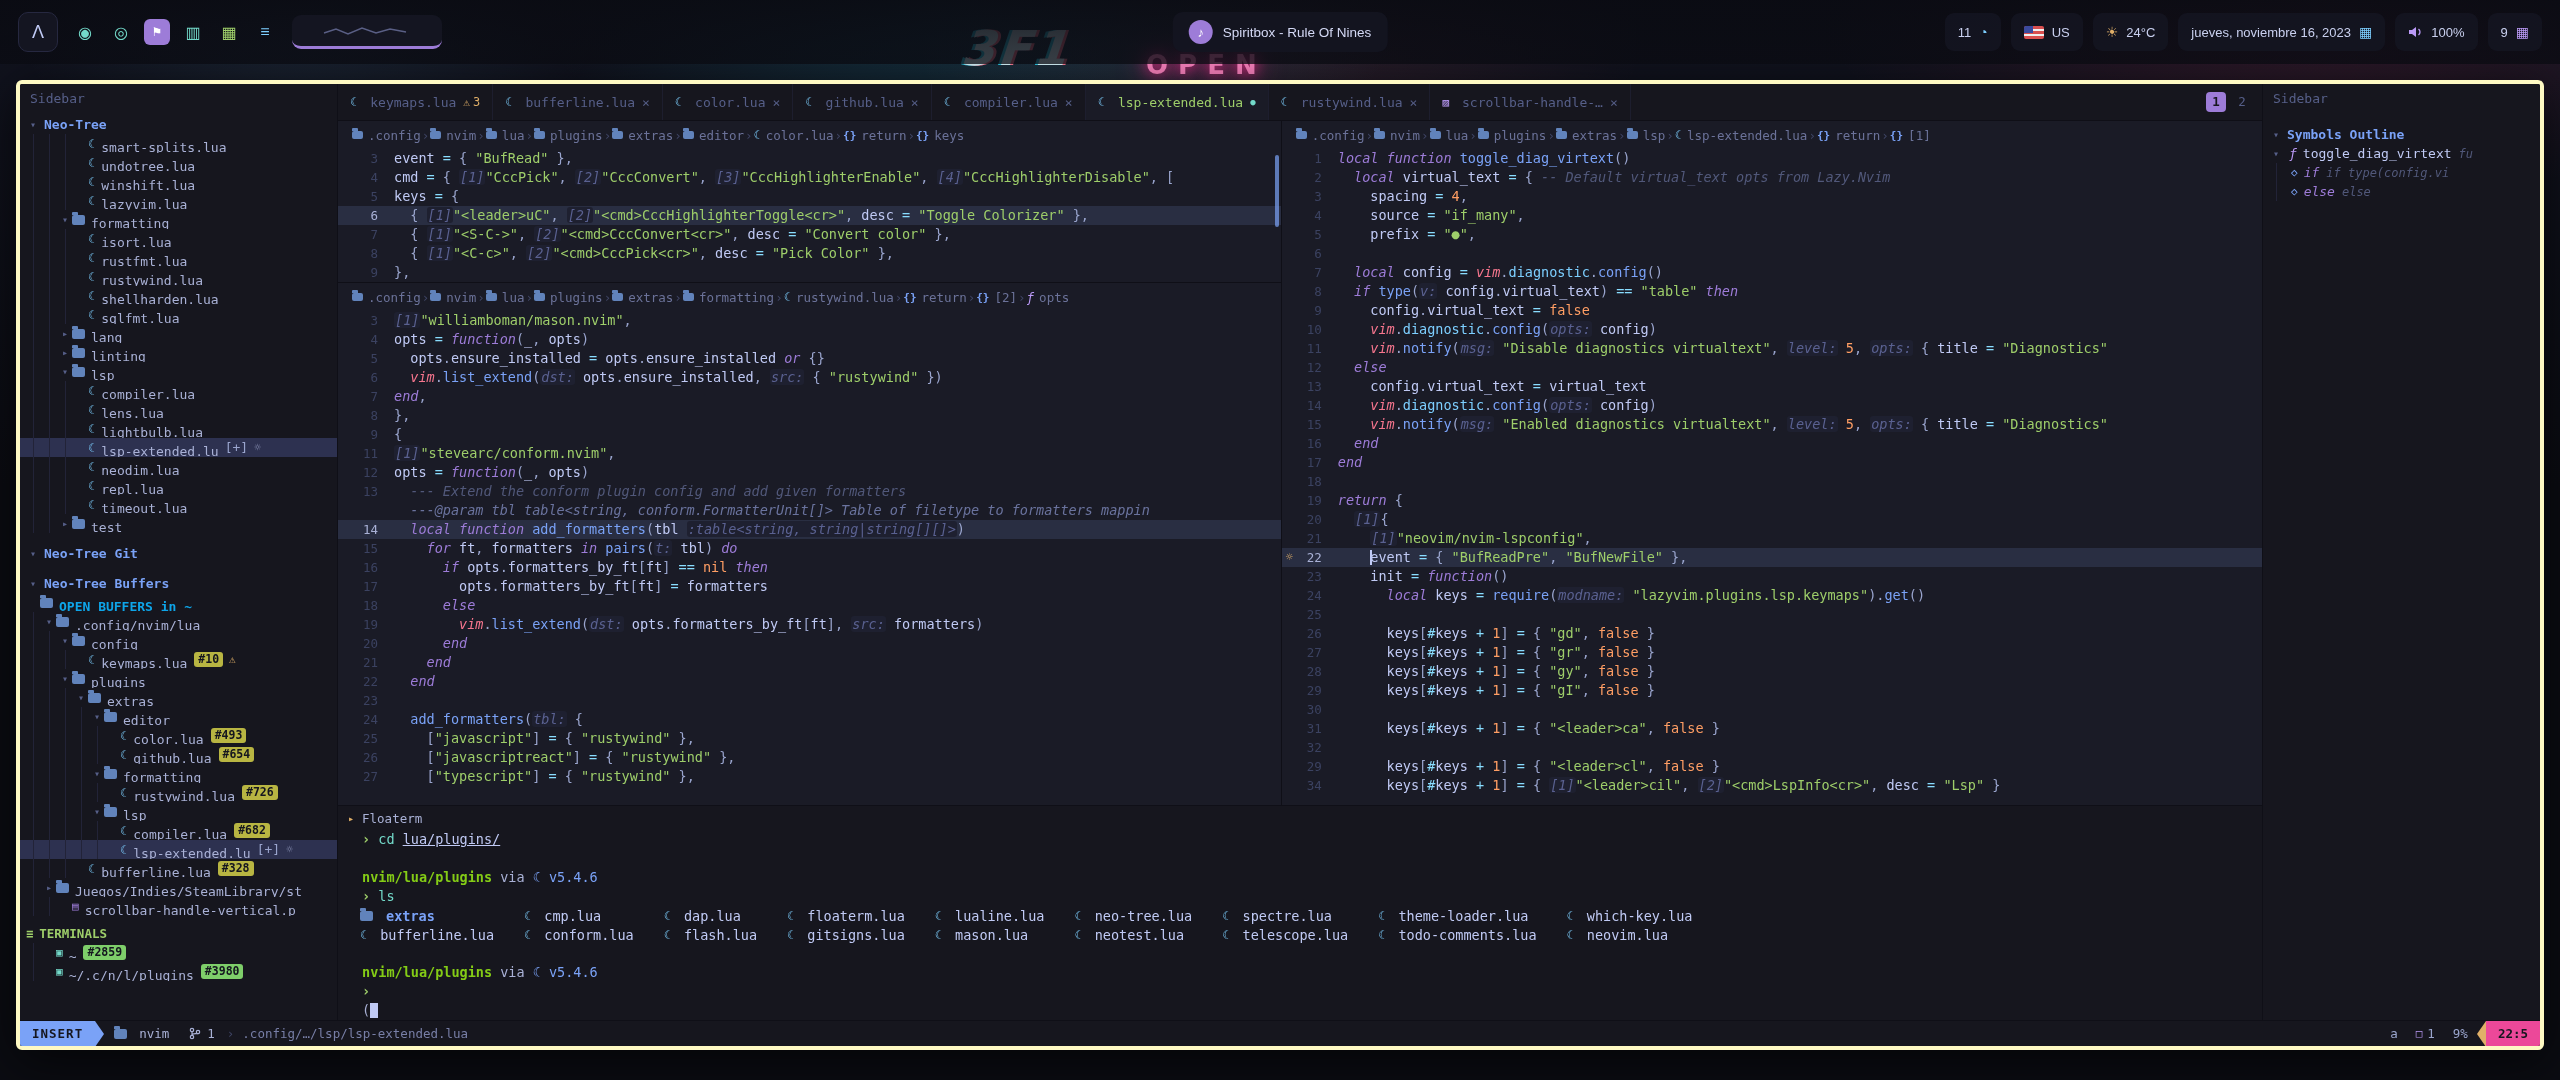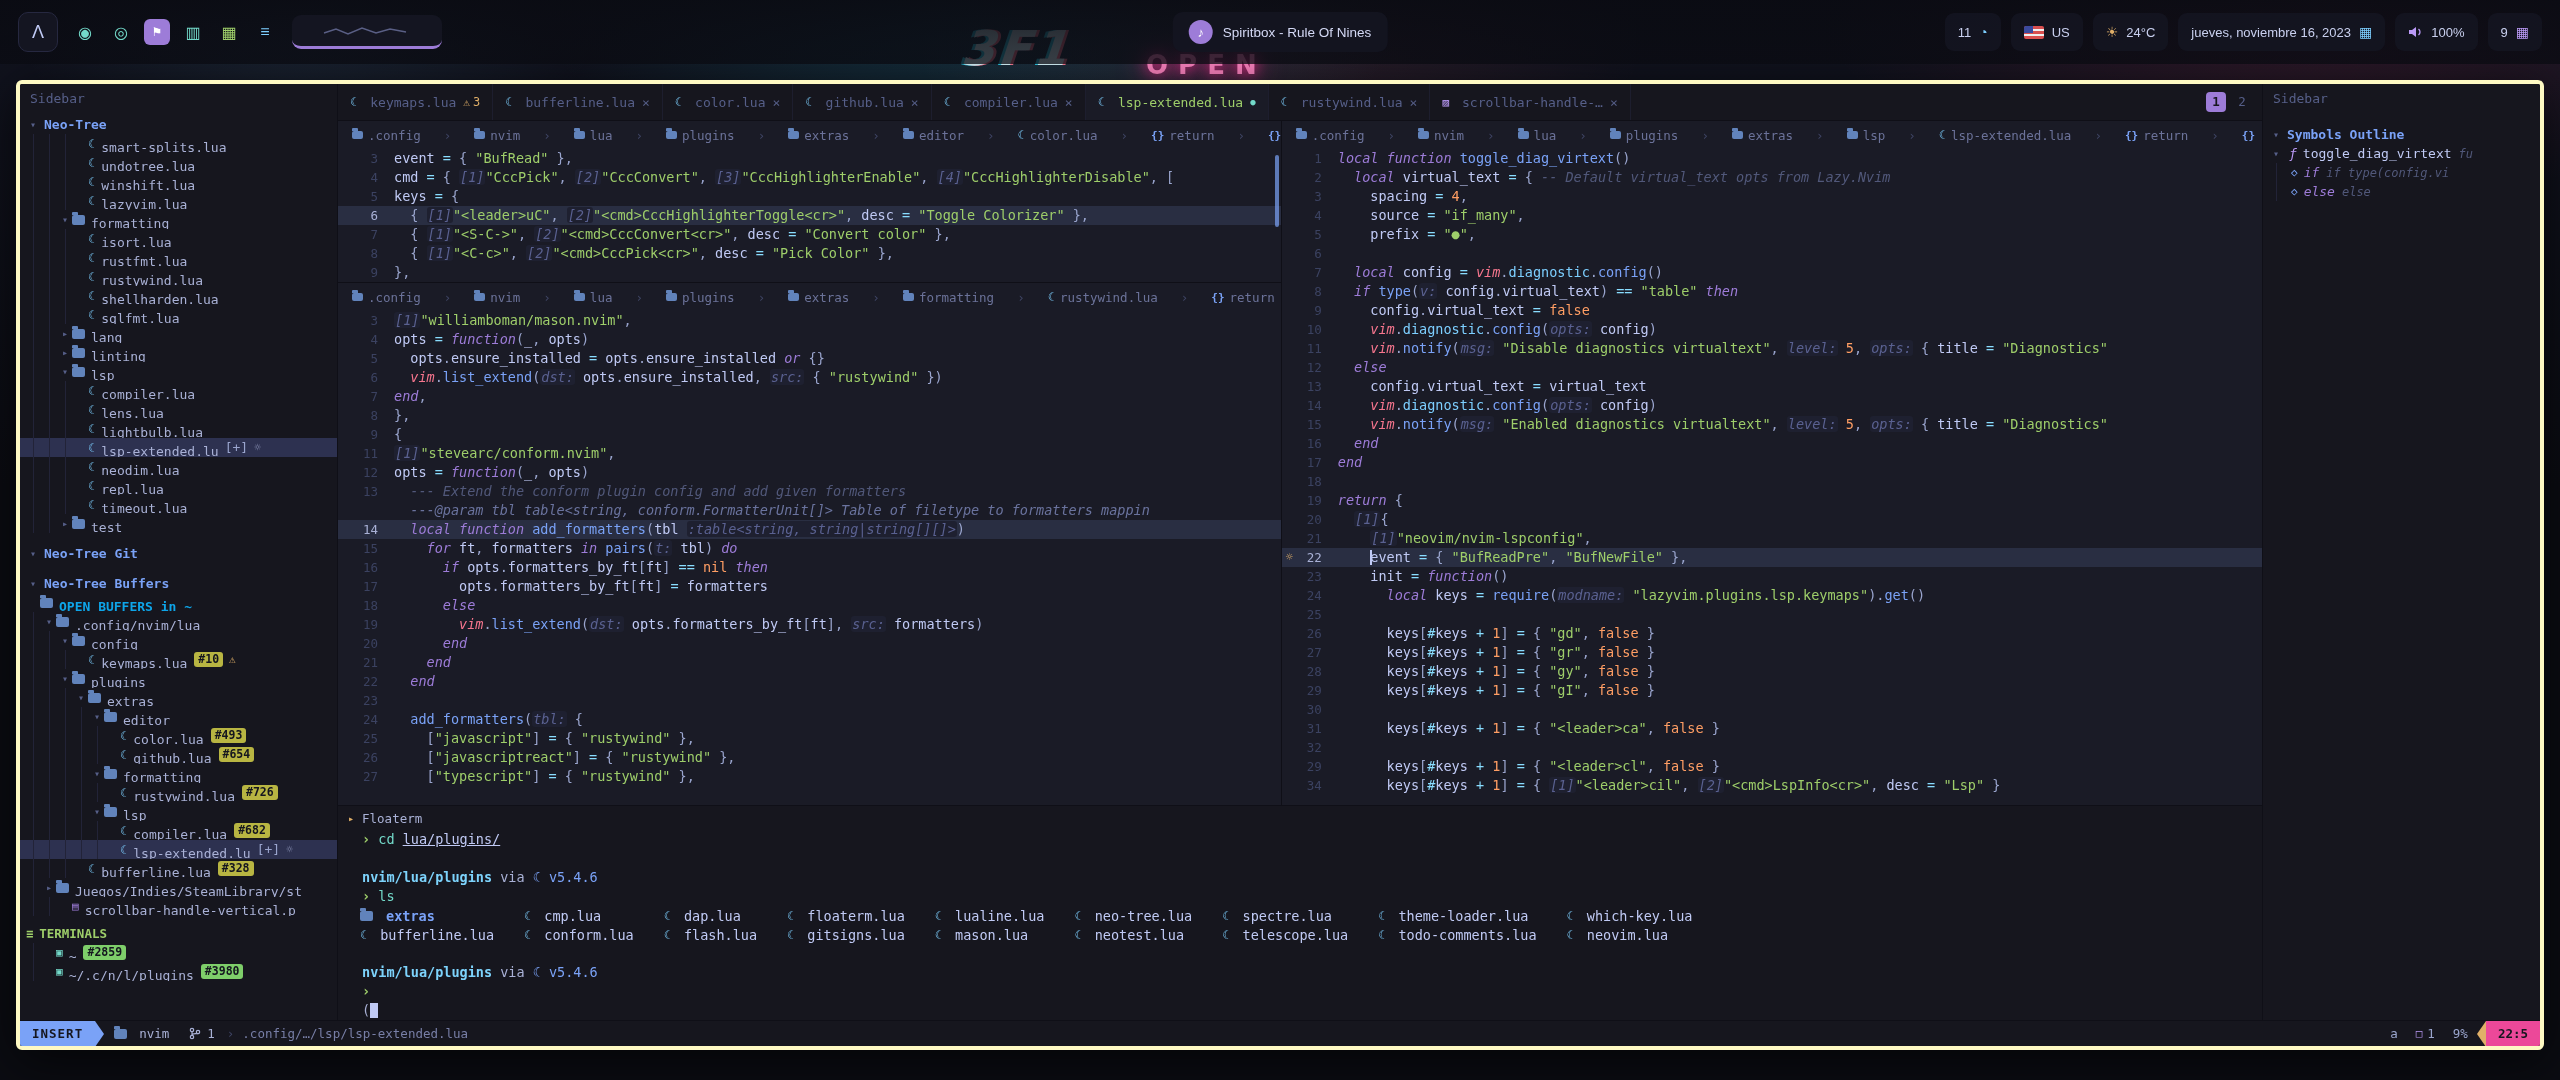--- a/index.html
+++ b/index.html
@@ -80,21 +80,21 @@
   .tabpages{margin-left:auto;display:flex;align-items:center;gap:6px;padding-right:10px;}
   .page{width:20px;height:20px;color:#565f89;text-align:center;line-height:20px;border-radius:4px;font-size:12.5px;cursor:pointer;}
   .page.active{background:#9d7cd8;color:#16161e;font-weight:bold;}
   
   .splits{flex:1;display:flex;min-height:0;}
   .col-left{width:49%;display:flex;flex-direction:column;border-right:1px solid #0f0f17;min-width:0;}
   #pane1{height:161px;border-bottom:1px solid #0f0f17;}
   #pane2{flex:1;}
   #pane3{flex:1;}
   .pane{position:relative;overflow:hidden;background:#1a1b26;min-width:0;}
-  .breadcrumb{display:flex;align-items:center;height:28px;padding-left:14px;font-size:12.5px;color:#6b7299;gap:23px;white-space:nowrap;overflow:hidden;}
+  .breadcrumb{display:flex;align-items:center;height:28px;padding-left:14px;font-size:12.5px;color:#6b7299;gap:1px;white-space:nowrap;overflow:hidden;}
   .breadcrumb .ic-folder{width:11px;height:8px;margin-right:0;}
   .breadcrumb .ic-lua{margin-right:0;}
   .bc-sep{color:#3f4565;}
   .bc-item{display:flex;align-items:center;gap:5px;}
   .code{font-size:13.5px;}
   .cl{display:flex;height:19px;line-height:19px;position:relative;white-space:nowrap;}
   .cl.cur{background:#292e42;}
   .gut{width:56px;padding-right:16px;text-align:right;color:#3b4261;flex:none;font-size:12.5px;box-sizing:border-box;}
   .gut.gcur{color:#a9b1d6;}
   .sign{position:absolute;left:4px;top:0;color:#e0af68;font-size:12px;}
@@ -115,21 +115,21 @@
   .curs{display:inline-block;width:8px;height:15px;background:#c0caf5;vertical-align:text-bottom;}
   .scrollhandle{position:absolute;right:2px;top:34px;width:4px;height:72px;background:#7aa2f7;border-radius:2px;opacity:.7;cursor:pointer;}
   
   .floaterm{height:214px;border-top:1px solid #0f0f17;background:#16161e;flex:none;overflow:hidden;}
   .ft-title{height:24px;display:flex;align-items:center;gap:8px;padding-left:10px;color:#a9b1d6;font-size:12.5px;}
   .ft-arrow{color:#e0af68;font-size:10px;}
   .tm-line{min-height:19px;line-height:19px;padding-left:24px;font-size:13.5px;white-space:pre;color:#a9b1d6;}
   .tm-prompt{color:#9ece6a;font-weight:bold;}
   .tm-cmd{color:#73daca;}
   .tm-pathu{color:#c0caf5;text-decoration:underline;}
-  .tm-dir{color:#7dd3fc;font-weight:bold;}
+  .tm-dir{color:#84cc16;font-weight:bold;}
   .tm-fg{color:#a9b1d6;}
   .tm-moon{color:#7aa2f7;}
   .tm-ver{color:#7aa2f7;}
   .term-grid{display:grid;grid-template-columns:repeat(9,max-content);column-gap:30px;padding-left:22px;}
   .tg-item{display:flex;gap:7px;align-items:center;height:19px;font-size:13.5px;color:#c0caf5;white-space:nowrap;}
   .tg-item.dir span{color:#7aa2f7;font-weight:bold;}
   
   .ol-item{display:flex;align-items:center;height:19px;font-size:13px;padding-left:6px;white-space:nowrap;overflow:hidden;cursor:pointer;}
   .ol-fn{color:#bb9af7;font-style:italic;margin:0 6px;}
   .ol-st{color:#7aa2f7;margin:0 6px;font-size:11px;}

